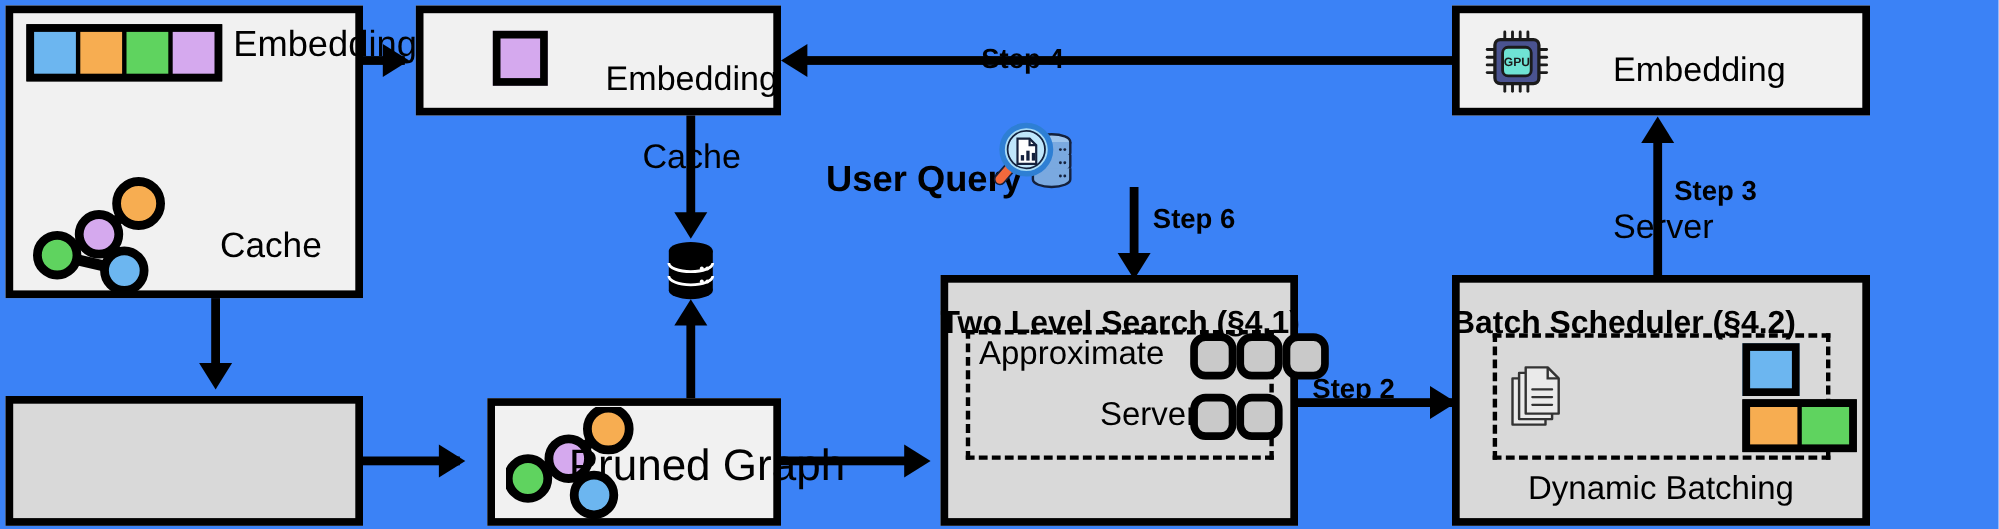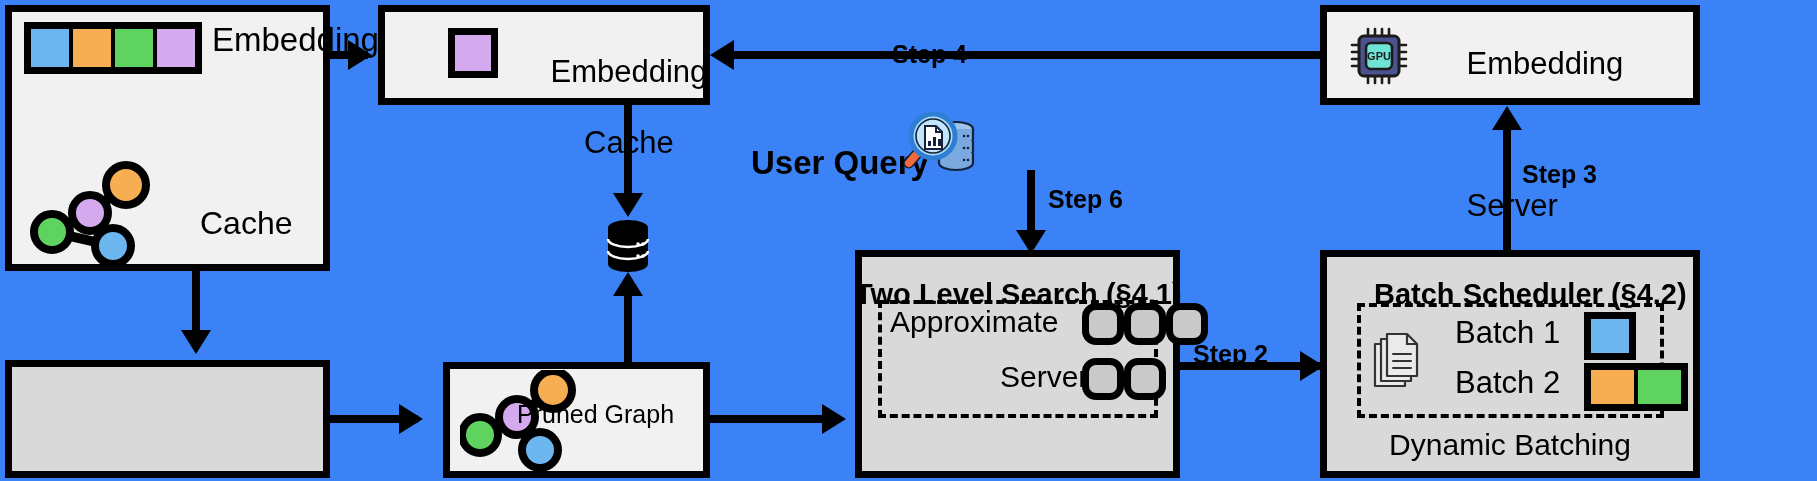--- a/index.html
+++ b/index.html
@@ -240,21 +240,21 @@
   </div>
   <svg class="graph" style="left:460px; top:370px;" width="135" height="102" viewBox="0 0 135 102">
     <line x1="93" y1="20" x2="57" y2="47" stroke="#000" stroke-width="10"></line>
     <line x1="57" y1="47" x2="20" y2="65" stroke="#000" stroke-width="10"></line>
     <line x1="57" y1="47" x2="80" y2="80" stroke="#000" stroke-width="10"></line>
     <circle cx="93" cy="20" r="19" fill="#f7ad51" stroke="#000" stroke-width="8"></circle>
     <circle cx="57" cy="47" r="18" fill="#d5a9ee" stroke="#000" stroke-width="8"></circle>
     <circle cx="20" cy="65" r="18" fill="#5fd35f" stroke="#000" stroke-width="8"></circle>
     <circle cx="80" cy="80" r="18" fill="#6cb6f0" stroke="#000" stroke-width="8"></circle>
   </svg>
-  <div class="label f-reg" style="left:517px; top:400px; font-size:25px;">Pruned Graph</div>
+  <div class="label f-reg" style="left:517px; top:400px; font-size:40px;">Pruned Graph</div>
 
   <div class="ln" style="left:710px; top:415px; width:120px; height:8px;"></div>
   <div class="head head-r" style="left:822px; top:404px;"></div>
 
   <div class="box shaded" style="left:855px; top:250px; width:325px; height:228px;">
   </div>
   <div class="label f-bold center" style="left:855px; top:258px; width:325px; font-size:29px;">Two Level Search (§4.1)</div>
 
   <div class="dashbox" style="left:878px; top:300px; width:280px; height:118px;"></div>
 
@@ -267,42 +267,40 @@
   <div class="slot" style="left:1082px; top:358px; width:42px; height:42px;"></div>
   <div class="slot" style="left:1124px; top:358px; width:42px; height:42px;"></div>
 
 
   <div class="ln" style="left:1180px; top:362px; width:140px; height:8px;"></div>
   <div class="head head-r" style="left:1300px; top:351px;"></div>
   <div class="label f-bold" style="left:1193px; top:320px; font-size:25px;">Step 2</div>
 
   <div class="box shaded" style="left:1320px; top:250px; width:380px; height:228px;">
   </div>
-  <div class="label f-bold center" style="left:1374px; top:258px; width:312px; font-size:29px;">Batch Scheduler (§4.2)</div>
+  <div class="label f-bold center" style="left:1320px; top:258px; width:312px; font-size:29px;">Batch Scheduler (§4.2)</div>
 
   <div class="dashbox" style="left:1357px; top:303px; width:307px; height:115px;"></div>
 
   <svg class="svgicon" style="left:1370px; top:330px;" width="56" height="62" viewBox="0 0 56 62">
     <g fill="#eaeaea" stroke="#333" stroke-width="2.2" stroke-linejoin="round">
       <path d="M5 14 h20 l10 10 v32 h-30 z"></path>
       <path d="M11 9 h20 l10 10 v32 h-30 z"></path>
       <path d="M17 4 h20 l10 10 v32 h-30 z"></path>
     </g>
     <path d="M37 4 v10 h10" fill="none" stroke="#333" stroke-width="2.2"></path>
     <g stroke="#333" stroke-width="2" stroke-linecap="round">
       <line x1="23" y1="24" x2="41" y2="24"></line>
       <line x1="23" y1="31" x2="41" y2="31"></line>
       <line x1="23" y1="38" x2="41" y2="38"></line>
     </g>
   </svg>
 
-  <div class="label f-reg" style="left:1455px; top:315px; font-size:31px;">Batch 1</div>
   <div class="sq" style="left:1584px; top:312px; width:52px; height:48px; background:#6cb6f0;"></div>
 
-  <div class="label f-reg" style="left:1455px; top:365px; font-size:31px;">Batch 2</div>
   <div class="strip" style="left:1584px; top:363px; width:104px; height:48px;">
     <i style="background:#f7ad51; width:45px;"></i>
     <i style="background:#5fd35f; width:45px;"></i>
   </div>
 
   <div class="label f-reg center" style="left:1320px; top:428px; width:380px; font-size:30px;">Dynamic Batching</div>
 
 </div>
 
 </body></html>

